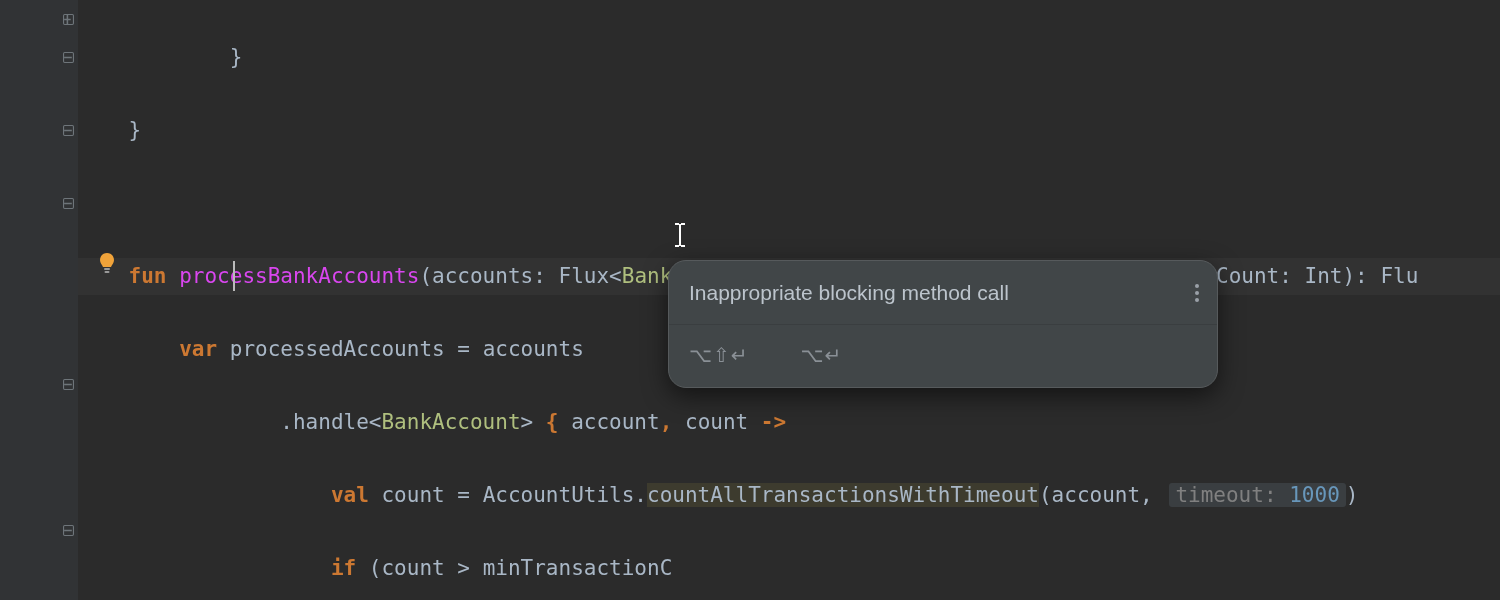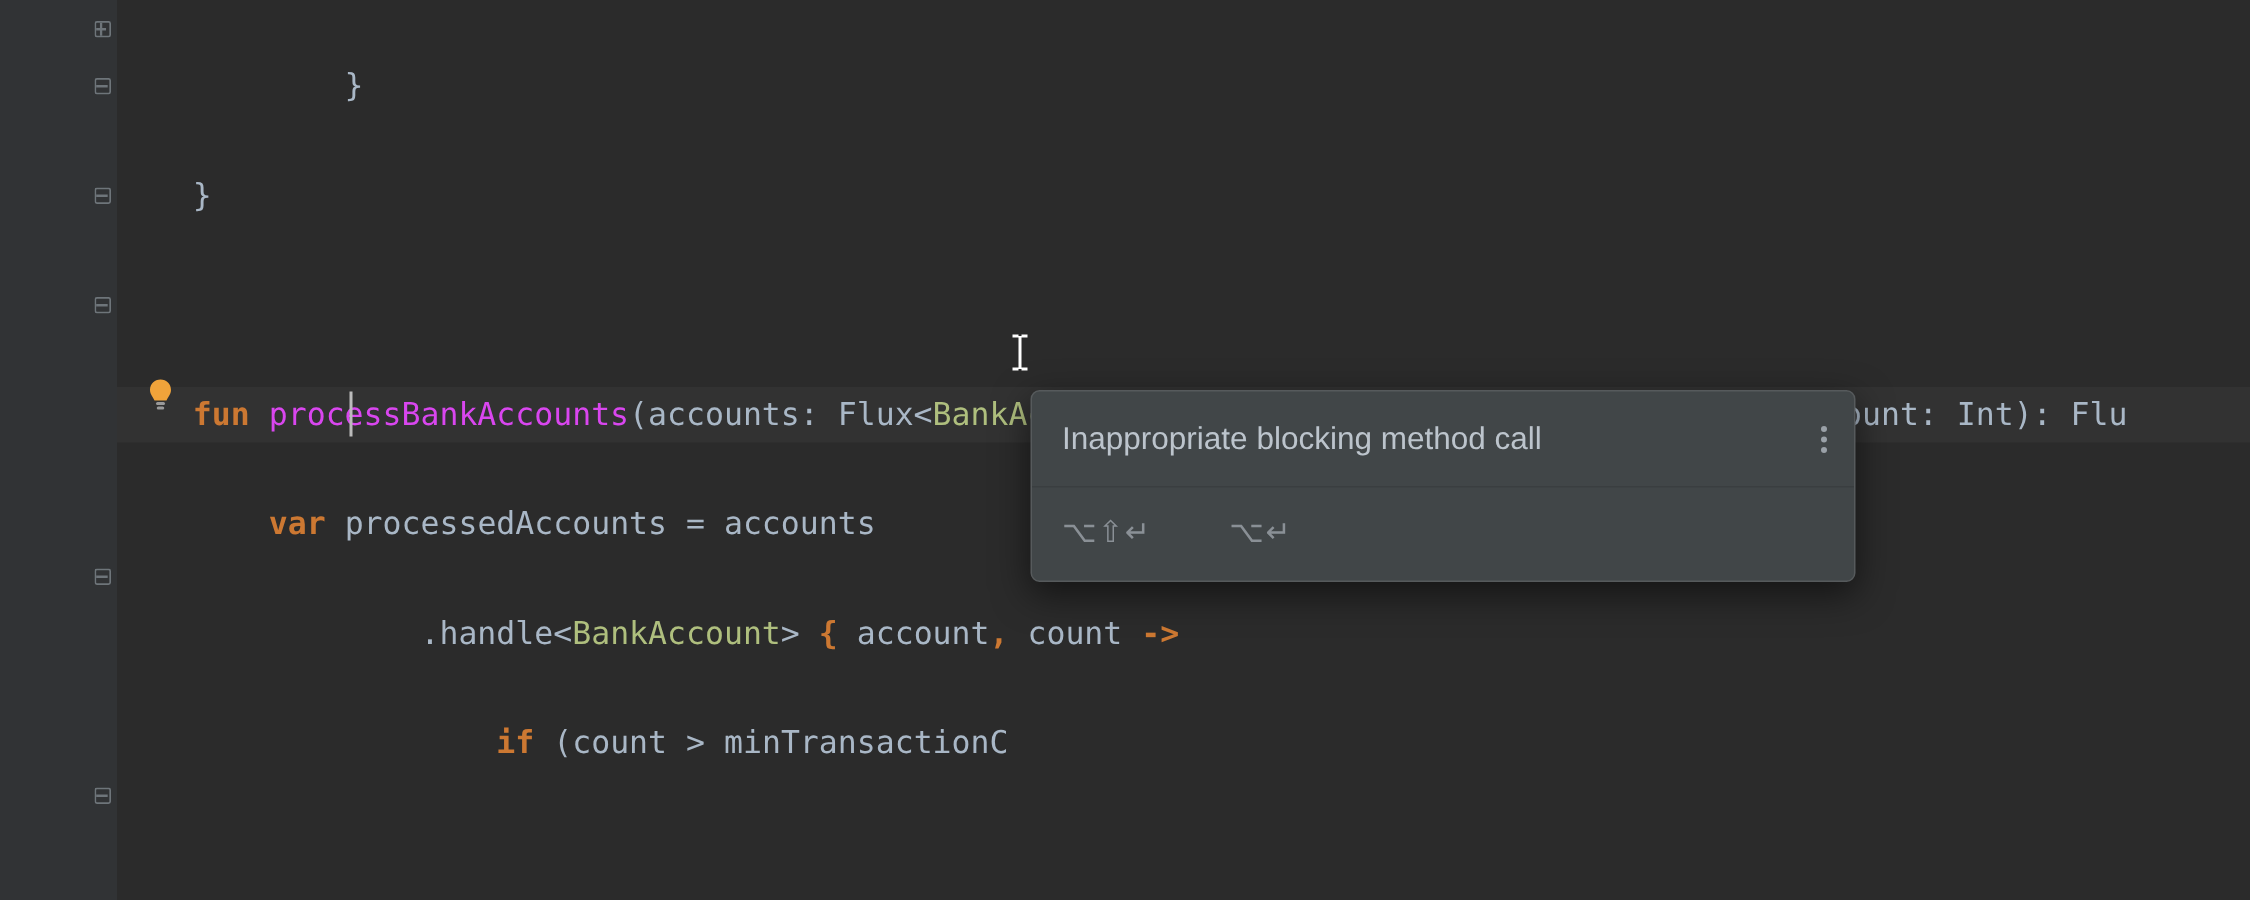--- a/index.html
+++ b/index.html
@@ -49,25 +49,25 @@
   }
   .fold {
     position: absolute;
     left: 62px;
     width: 13px; height: 13px;
     display: flex; align-items: center; justify-content: center;
   }
   .fold svg { display:block; }
   .tooltip {
     position: absolute;
-    left: 687px; top: 260px;
+    left: 668px; top: 260px;
     width: 550px;
     background: #414648;
     border: 1px solid #565a5c;
-    border-radius: 6px;
+    border-radius: 18px;
     box-shadow: 0 8px 24px rgba(0,0,0,.55);
     font-family: -apple-system, "Segoe UI", sans-serif;
     color: #bcc4cc;
     z-index: 10;
   }
   .tooltip-row1 {
     display: flex; align-items: center; justify-content: space-between;
     padding: 14px 18px 12px 20px;
     font-size: 21px;
     border-bottom: 1px solid #3a3e40;
@@ -153,20 +153,21 @@
   </svg>
 </div>
 
 <div class="code">
 <span class="code-line">            }</span>
 <span class="code-line">    }</span>
 <span class="code-line"></span>
 <span class="code-line">    <span class="kw">fun</span> <span class="fn-name">processBankAccounts</span>(<span class="param">accounts</span>: <span class="iden">Flux</span>&lt;<span class="type">BankAccount</span>&gt;, <span class="param">parallel</span>: <span class="iden">Boolean</span>, <span class="param">minTransactionCount</span>: <span class="iden">Int</span>): <span class="iden">Flu</span></span>
 <span class="code-line">        <span class="kw">var</span> <span class="under">processedAccounts</span><span> = </span><span>accounts</span></span>
 <span class="code-line">                <span>.</span><span>handle</span>&lt;<span class="type">BankAccount</span>&gt; <span class="kw">{</span> <span>account</span><span class="kw">,</span> <span>count</span> <span class="kw">-&gt;</span></span>
+<span class="code-line">                    <span class="kw">val</span> <span>count</span><span> = </span><span>AccountUtils</span>.<span class="highlight-call">countAllTransactionsWithTimeout</span>(<span>account</span>, <span class="hint-box"><span class="str-param">timeout:</span> <span class="num">1000</span></span>)</span>
 <span class="code-line">                    <span class="kw">if</span> (<span>count</span> <span>&gt;</span> <span>minTransactionC</span></span>
 
 
 
 
 
 
 
 
 

